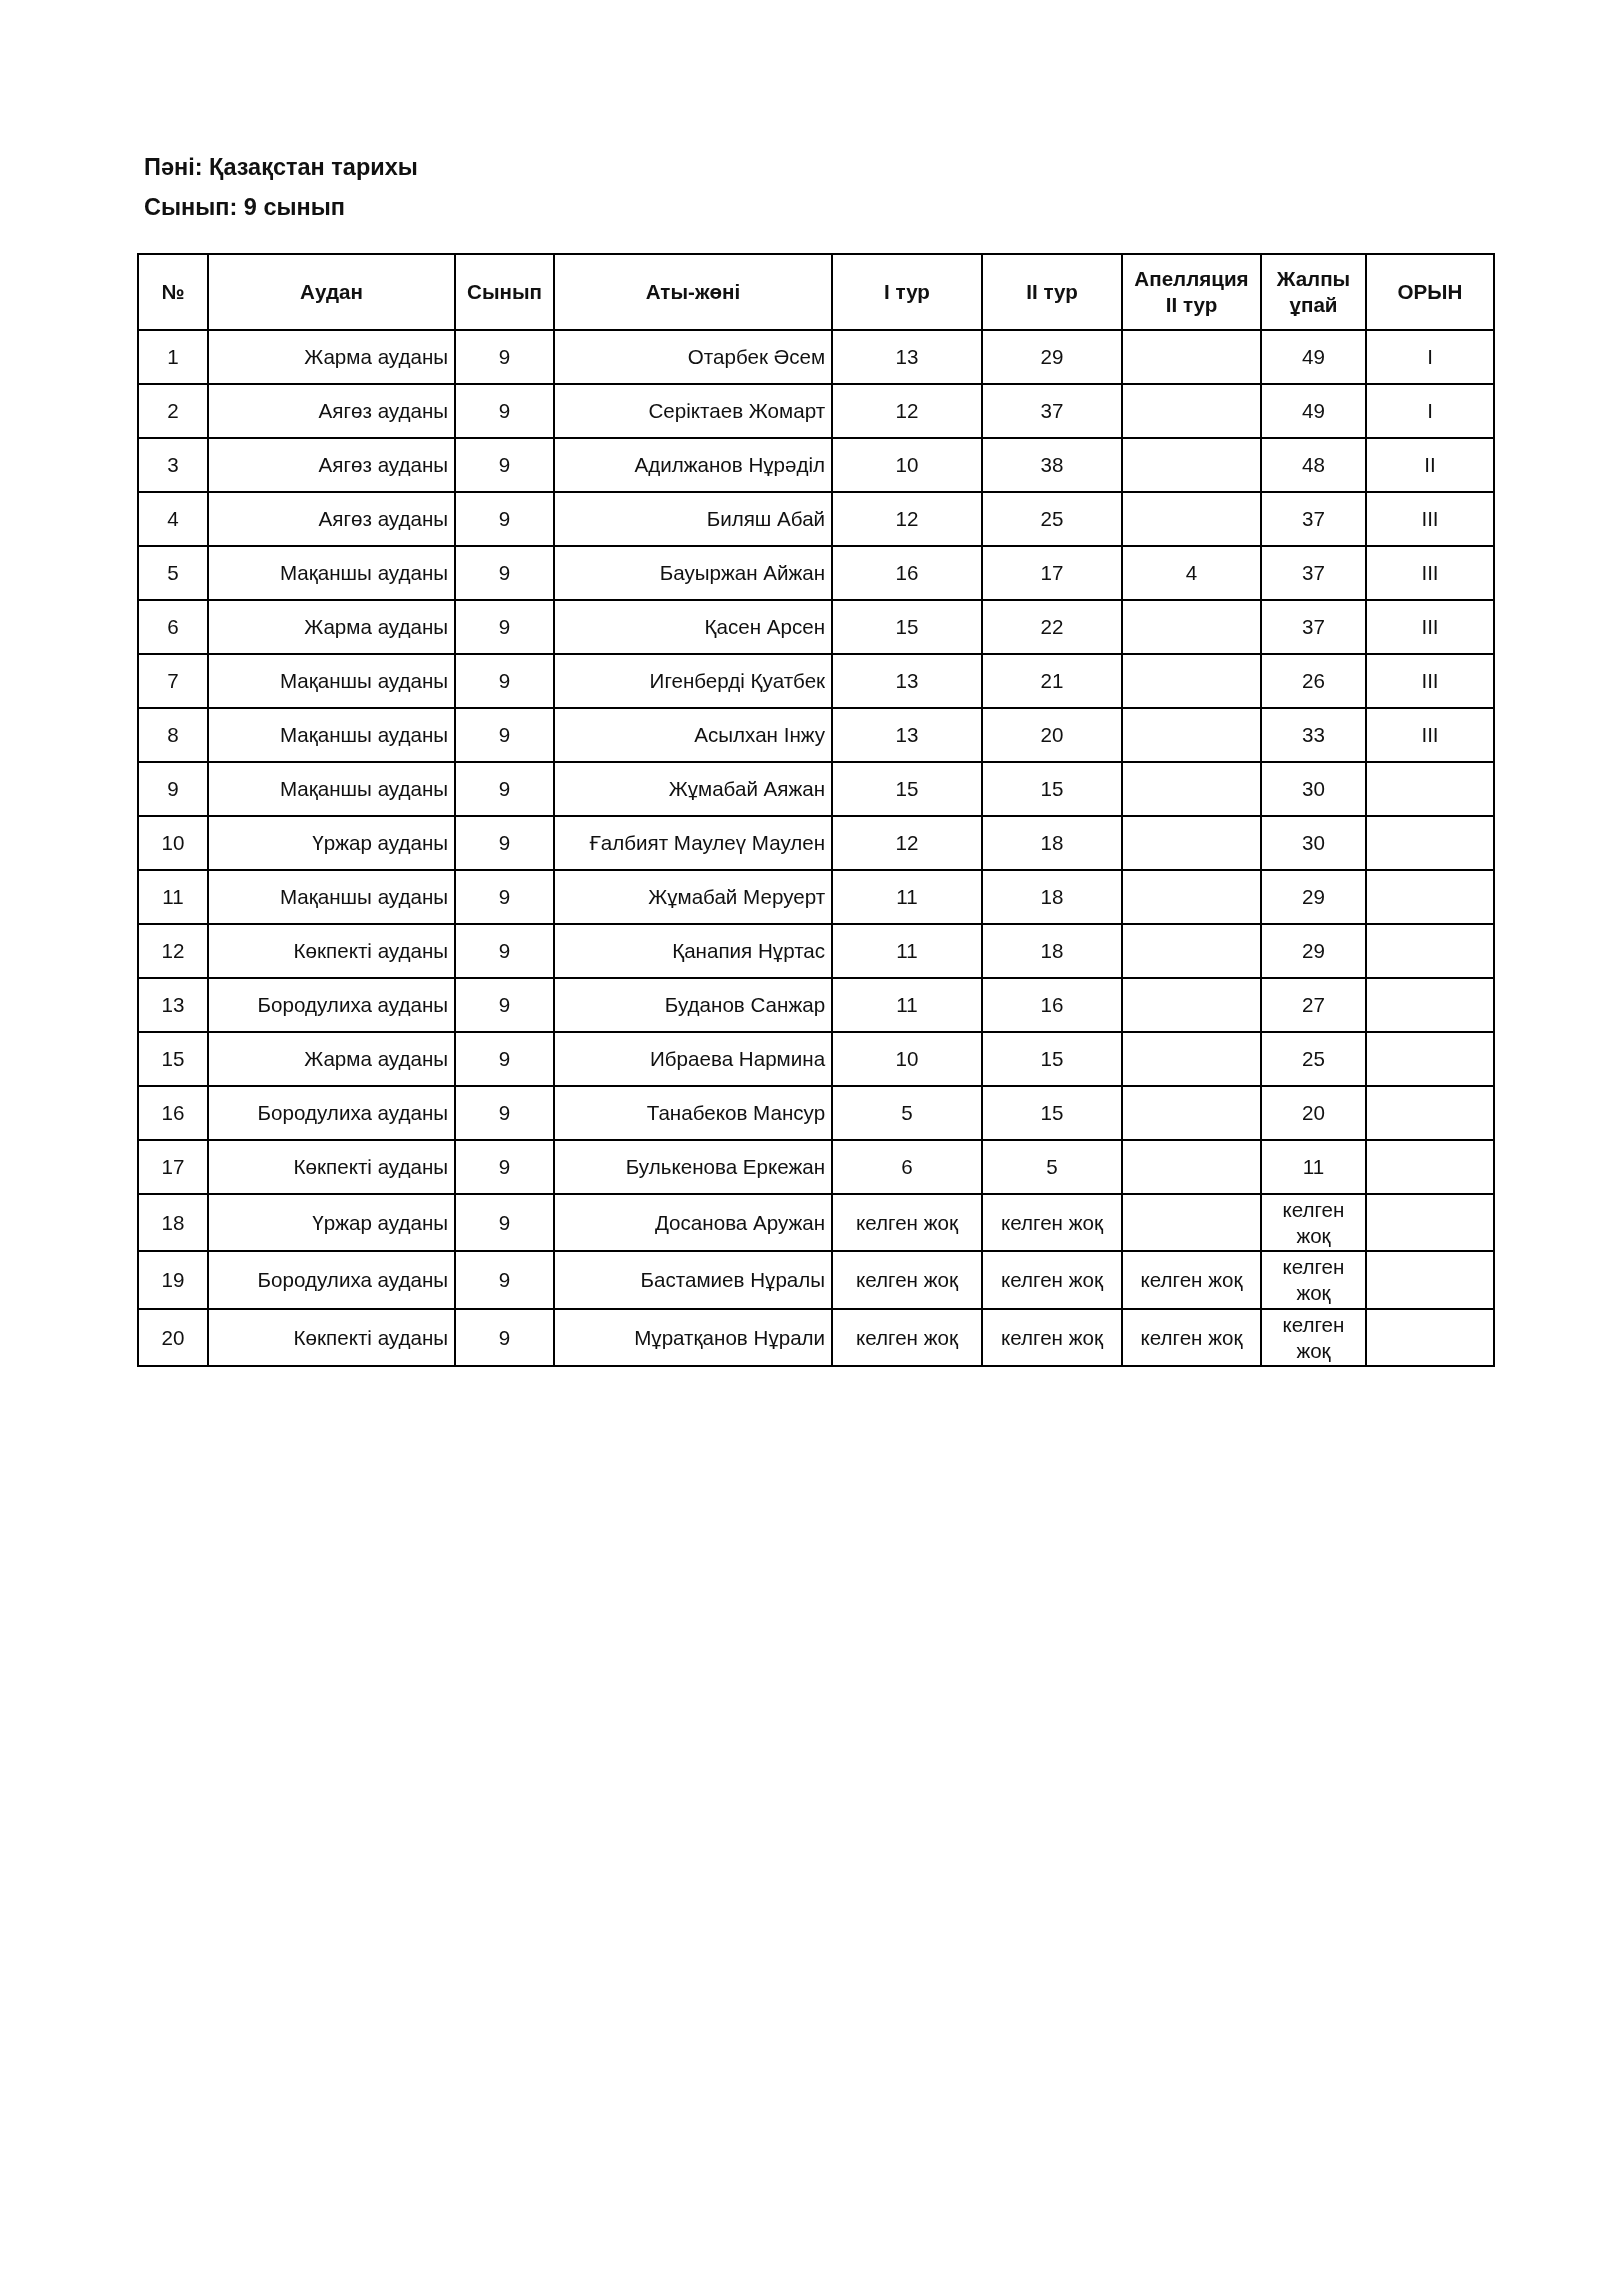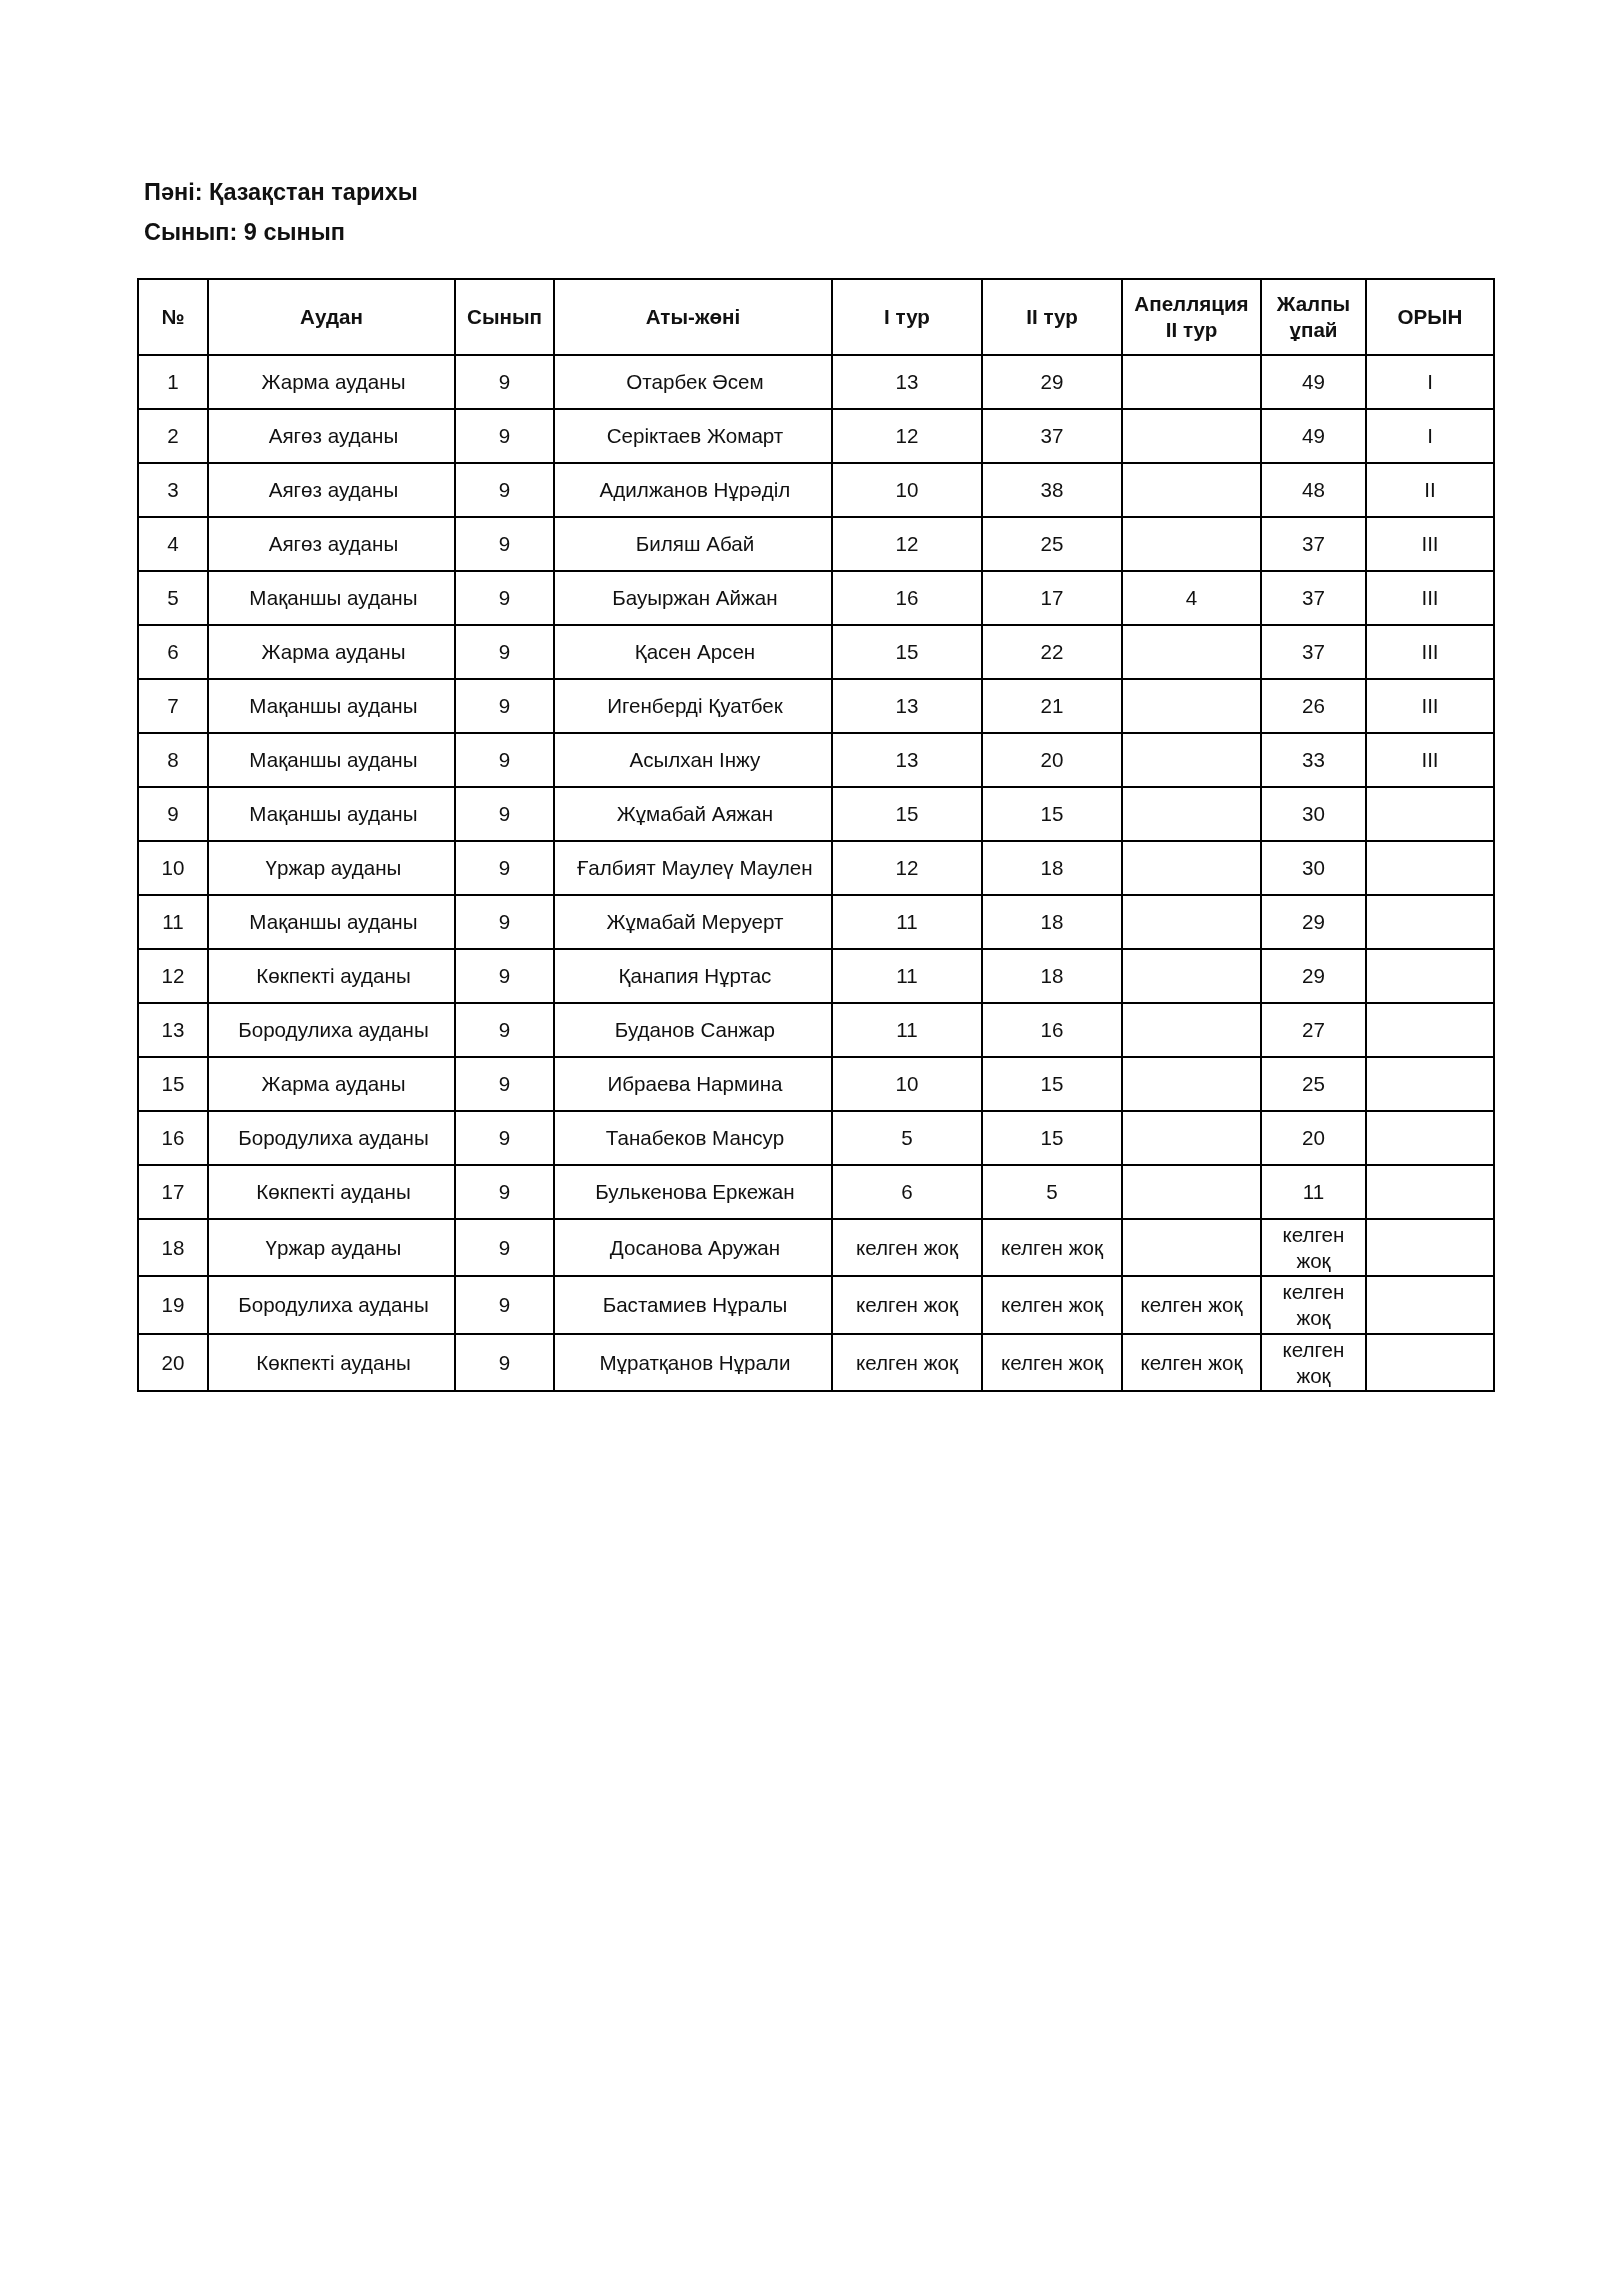--- a/index.html
+++ b/index.html
@@ -4,21 +4,20 @@
 <style>
   html, body { margin: 0; padding: 0; background: #ffffff; }
   .page {
     position: relative;
     width: 1621px;
     height: 1639px;
     background: #ffffff;
     font-family: "Liberation Sans", sans-serif;
     color: #111111;
     overflow: hidden;
-    margin-top: 25px;
   }
   .titles {
     position: absolute;
     left: 144px;
     top: 147px;
     font-size: 23.5px;
     font-weight: 700;
     line-height: 40px;
     white-space: nowrap;
   }
@@ -45,21 +44,21 @@
   table.results th {
     height: 76px;
     font-weight: 700;
   }
   table.results td {
     height: 54px;
     font-weight: 400;
   }
   table.results td.col-district,
   table.results td.col-name {
-    text-align: center;
+    text-align: right;
     padding-left: 9.8px;
   }
   table.results td.col-total {
     font-weight: 400;
   }
 </style>
 </head>
 <body>
 
 <div class="page">

